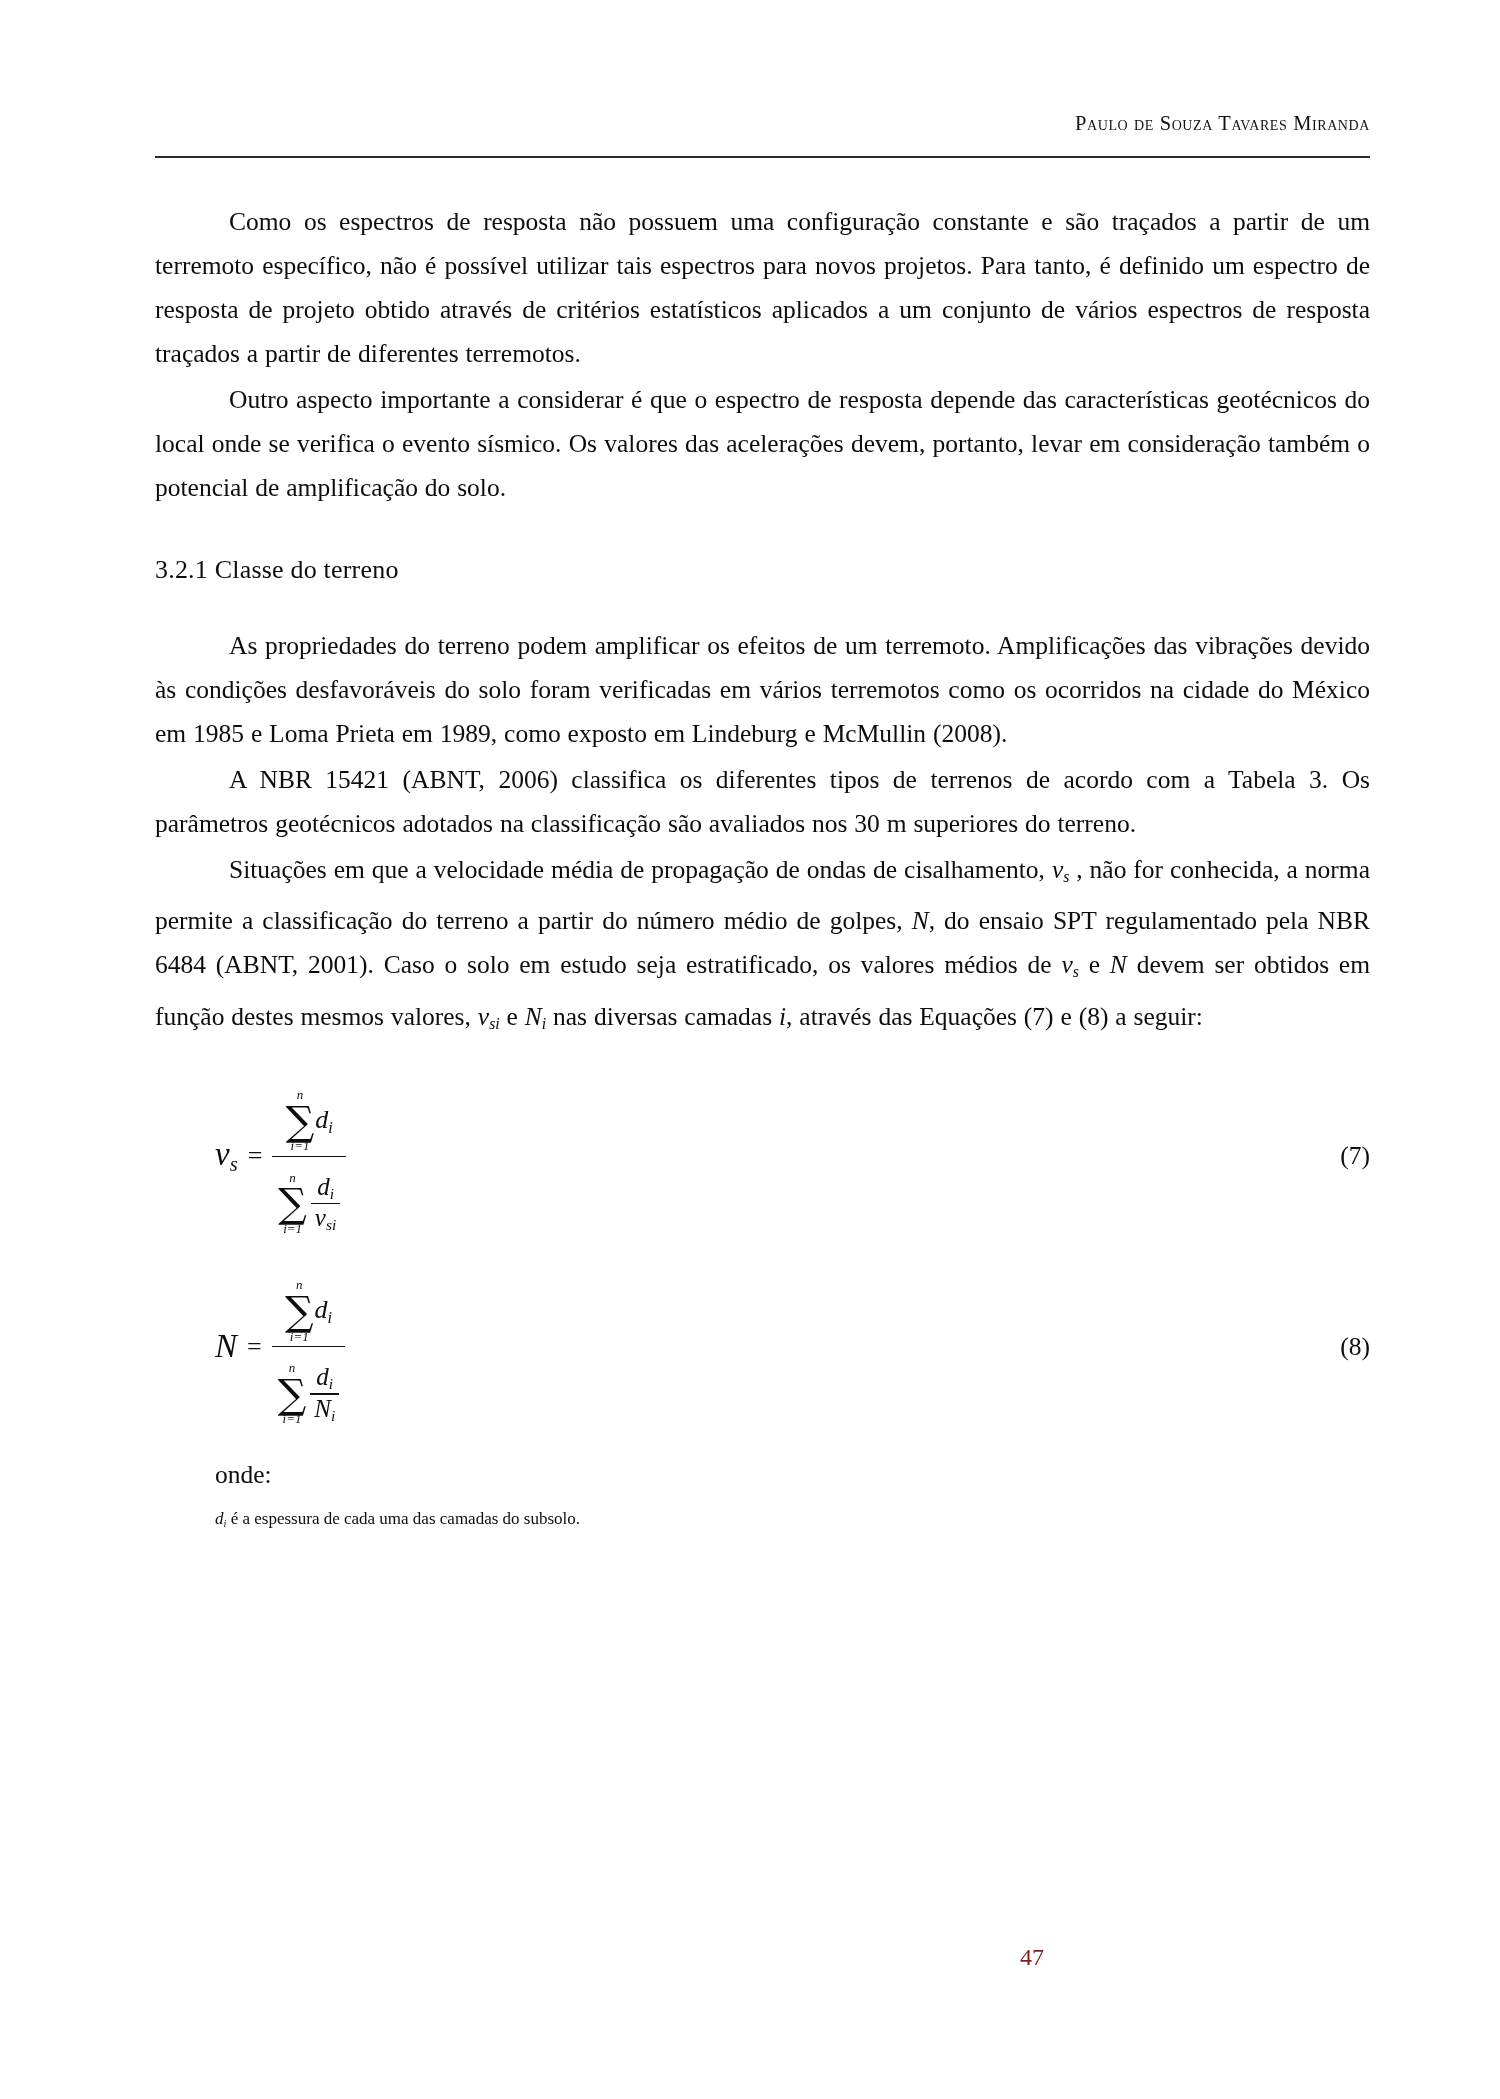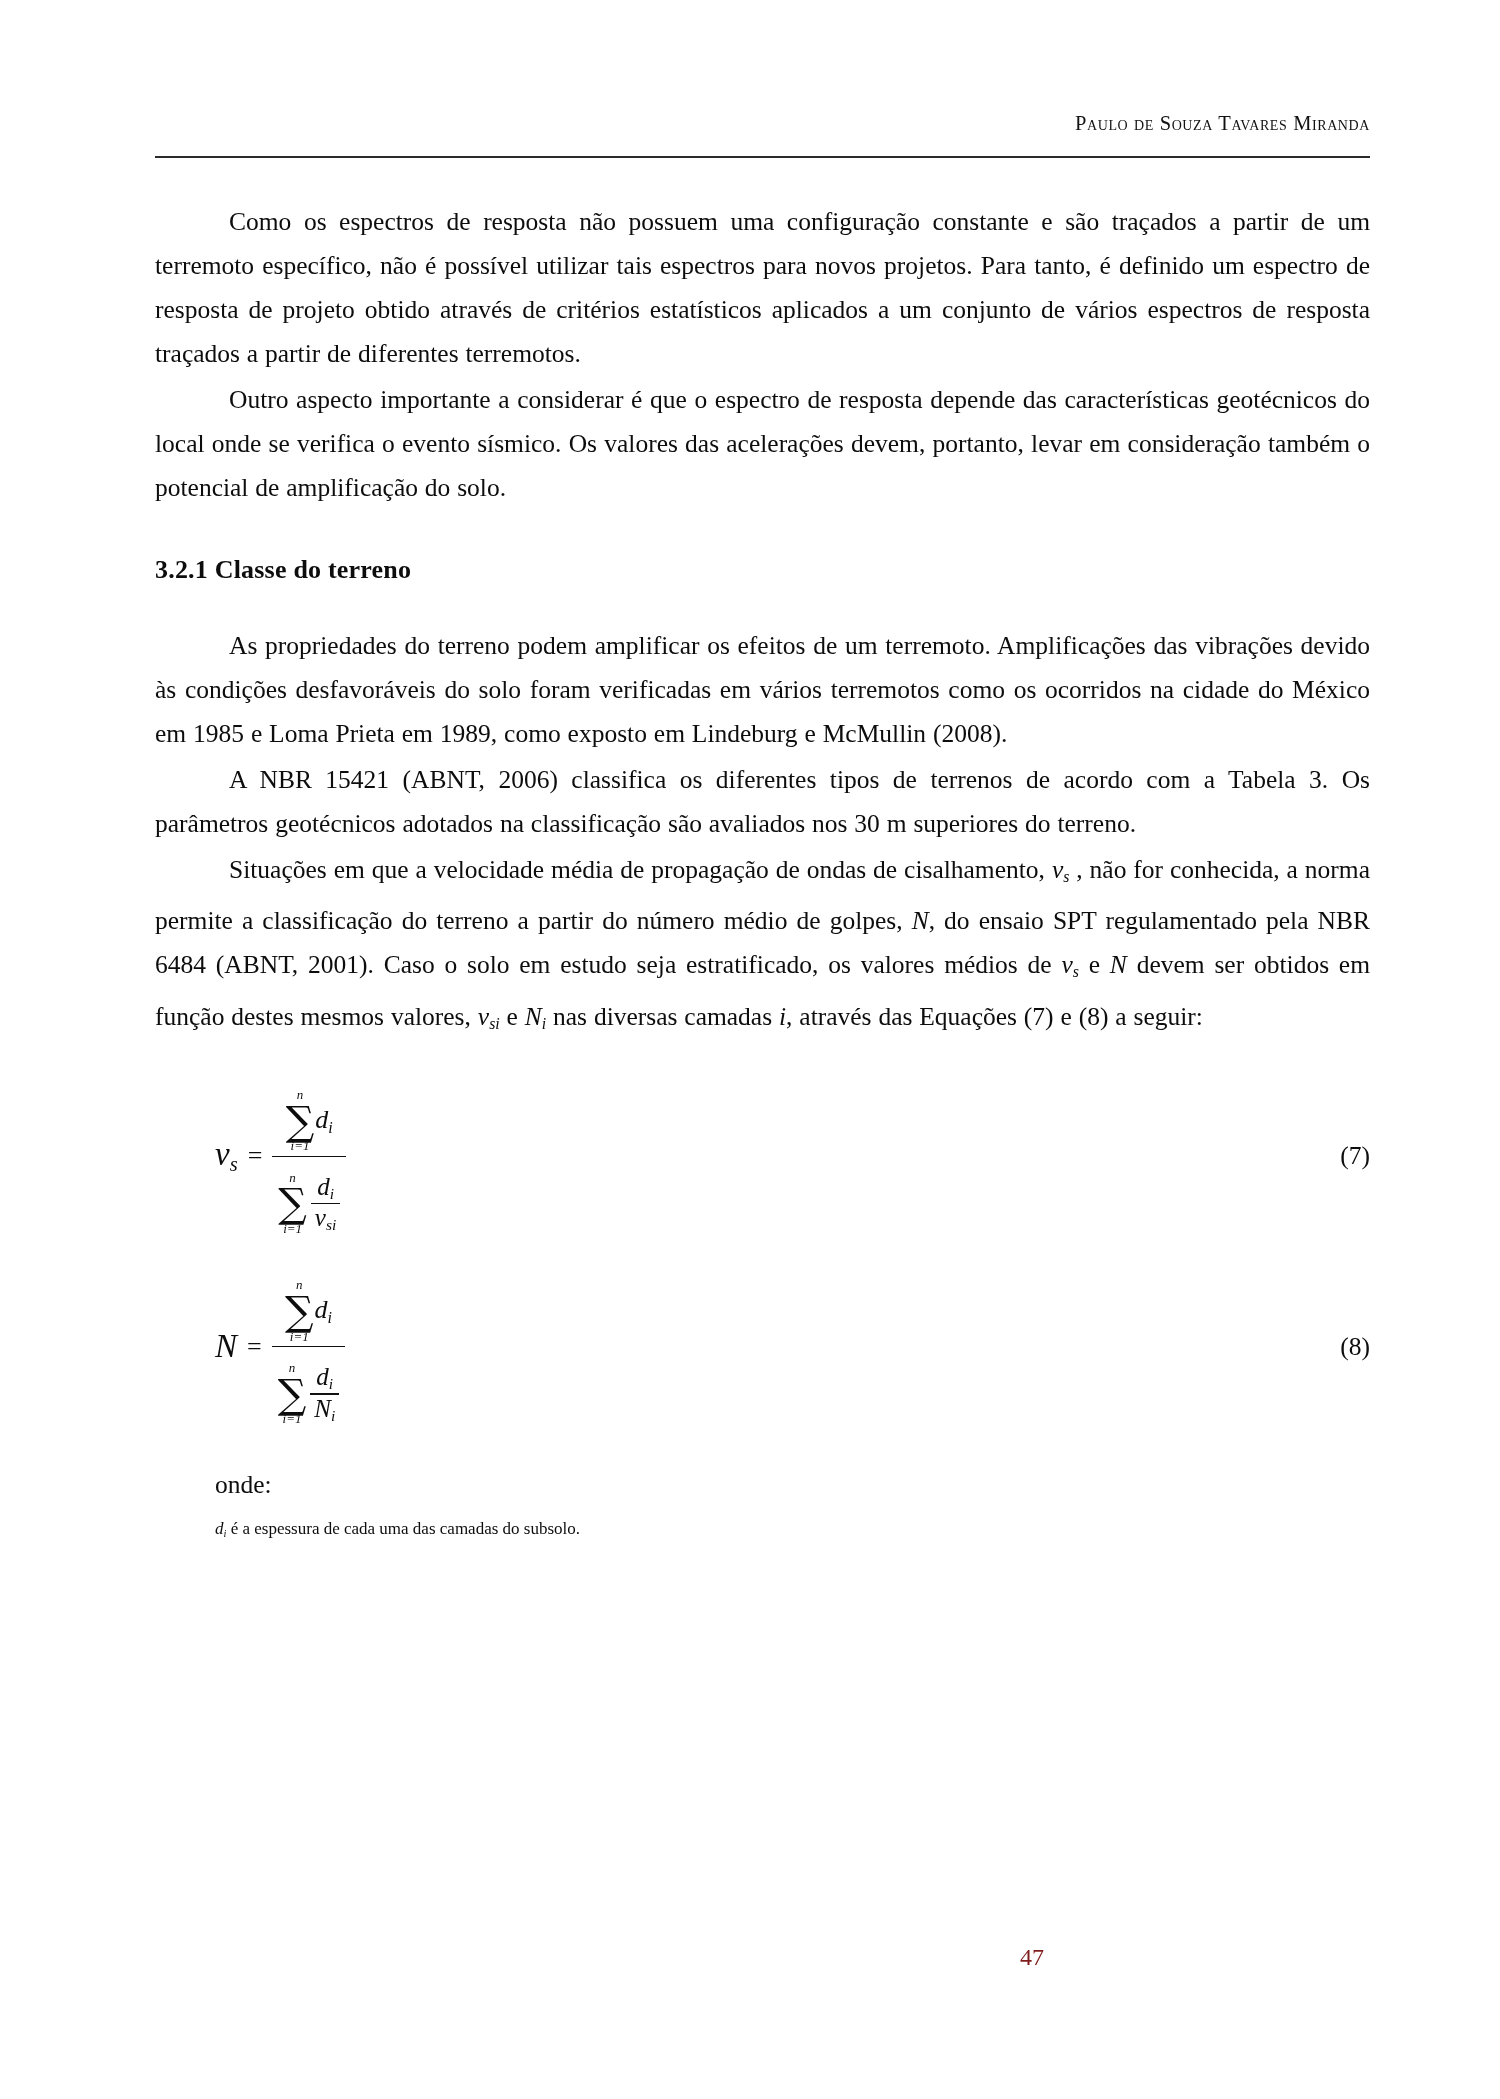--- a/index.html
+++ b/index.html
@@ -60,21 +60,21 @@
     font-size: 25.5px;
     line-height: 44px;
     text-align: justify;
     text-indent: 74px;
     hyphens: none;
     word-spacing: 0.5px;
   }
 
   h3.section-heading {
     font-size: 26px;
-    font-weight: bold;
+    font-weight: normal;
     margin: 40px 0 0 0;
     text-indent: 0;
     line-height: 40px;
     letter-spacing: 0.2px;
   }
   .gap-after-heading { height: 34px; }
   .var { font-style: italic; }
   sub {
     font-size: 0.62em;
     vertical-align: -0.28em;
@@ -165,21 +165,21 @@
   }
   .innerfrac .bar {
     width: 100%;
     height: 1.3px;
     background: #111;
   }
 
   .onde {
     font-size: 25.5px;
     line-height: 44px;
-    margin: 36px 0 0 0;
+    margin: 26px 0 0 0;
     text-indent: 0;
     padding-left: 60px;
   }
   .onde-def {
     font-size: 17px;
     line-height: 44px;
     margin: 0;
     text-indent: 0;
     padding-left: 60px;
   }

